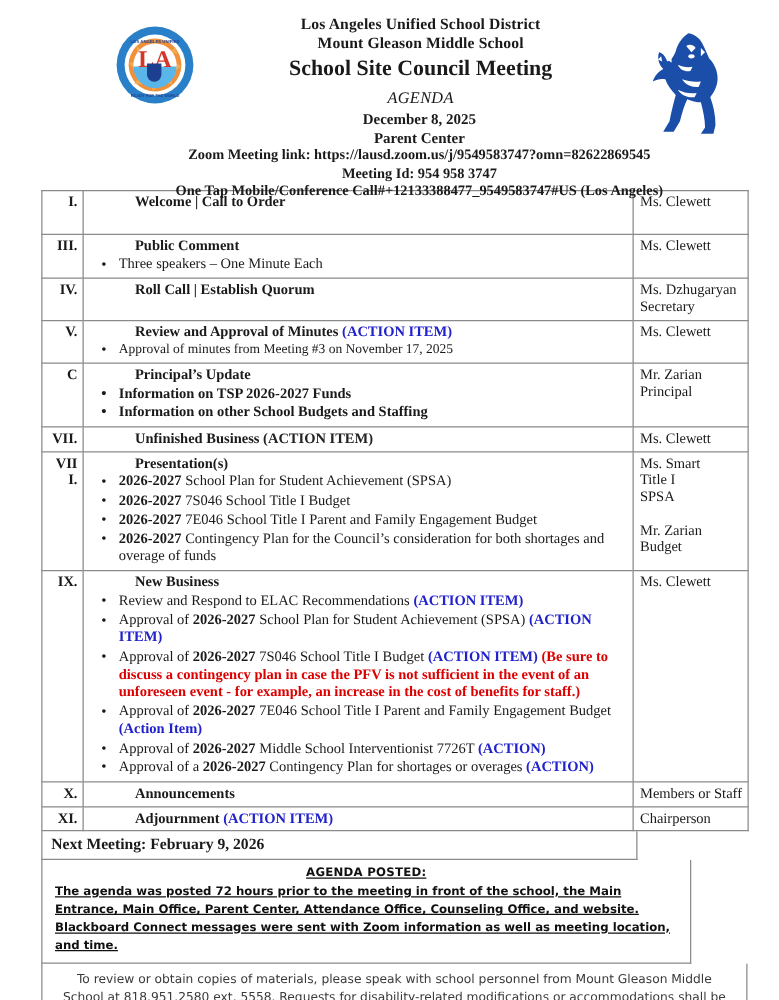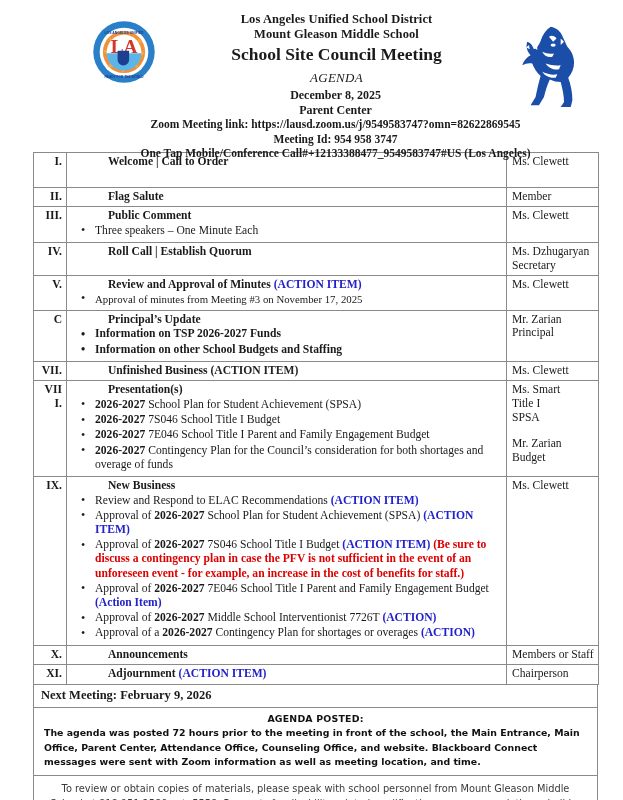--- a/index.html
+++ b/index.html
@@ -118,39 +118,40 @@
   ul.items.small li { font-size: 10.8px; line-height: 13px; }
   .b { font-weight: bold; }
   .blue { color: #2222cc; font-weight: bold; }
   .blue-sc { color: #2222cc; font-weight: bold; font-variant: small-caps; }
   .dark-sc { color: #232323; font-weight: bold; font-variant: small-caps; }
   .red { color: #dd0000; font-weight: bold; }
   .who-gap { display: block; height: 13px; }
 
   
   .nextmeet {
-    width: 565px;
+    width: 477px;
     margin-left: 33px;
     border: 1px solid #8a8a8a;
     border-top: none;
     font-weight: bold;
     font-size: 12.5px;
     padding: 3px 6px 4px 7px;
   }
   .posted {
-    width: 565px;
+    width: 520px;
     margin-left: 33px;
     border: 1px solid #8a8a8a;
     border-top: none;
     padding: 4px 10px 5px 10px;
     font-family: "DejaVu Sans", sans-serif;
     font-weight: bold;
     font-size: 9.4px;
     line-height: 14.5px;
     color: #111;
+    text-decoration: underline;
   }
   .posted .ptitle { text-align: center; letter-spacing: .2px; }
   .disclaimer {
     width: 565px;
     margin-left: 33px;
     border: 1px solid #8a8a8a;
     border-top: none;
     padding: 5px 14px 7px 14px;
     font-family: "DejaVu Sans", sans-serif;
     font-size: 9.8px;
@@ -225,27 +226,20 @@
 
       <tr>
         <td class="num">I.</td>
         <td class="body">
           <span class="title-b">Welcome | Call to Order</span>
           <div style="height:15px"></div>
         </td>
         <td class="who">Ms. Clewett</td>
       </tr>
 
-      <tr>
-        <td class="num">II.</td>
-        <td class="body">
-          <span class="title-b">Flag Salute</span>
-        </td>
-        <td class="who">Member</td>
-      </tr>
 
       <tr>
         <td class="num">III.</td>
         <td class="body">
           <span class="title-b">Public Comment</span>
           <ul class="items">
             <li>Three speakers – One Minute Each</li>
           </ul>
         </td>
         <td class="who">Ms. Clewett</td>

